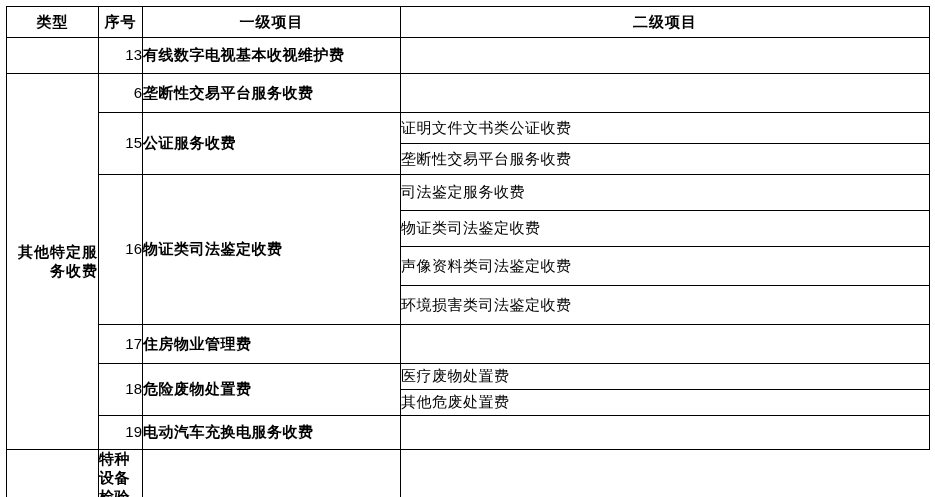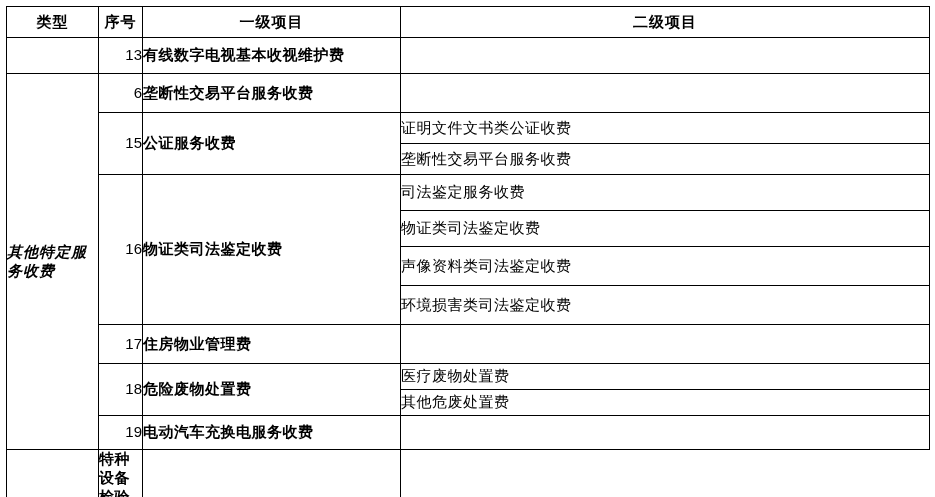--- a/index.html
+++ b/index.html
@@ -41,26 +41,25 @@
     line-height: 1.25;
   }
   thead th {
     text-align: center;
     font-weight: bold;
     height: 30px;
     font-size: 16px;
     letter-spacing: 1px;
   }
   .cell-type {
-    text-align: left;
+    text-align: right;
     font-weight: bold;
     font-size: 16px;
     letter-spacing: 1px;
     line-height: 1.5;
-    font-style: italic;
   }
   .cell-seq {
     text-align: right;
     padding-right: 7px;
     font-family: Liberation Sans, sans-serif;
     font-size: 15px;
   }
   .cell-lv1 {
     text-align: left;
     padding-left: 9px;

